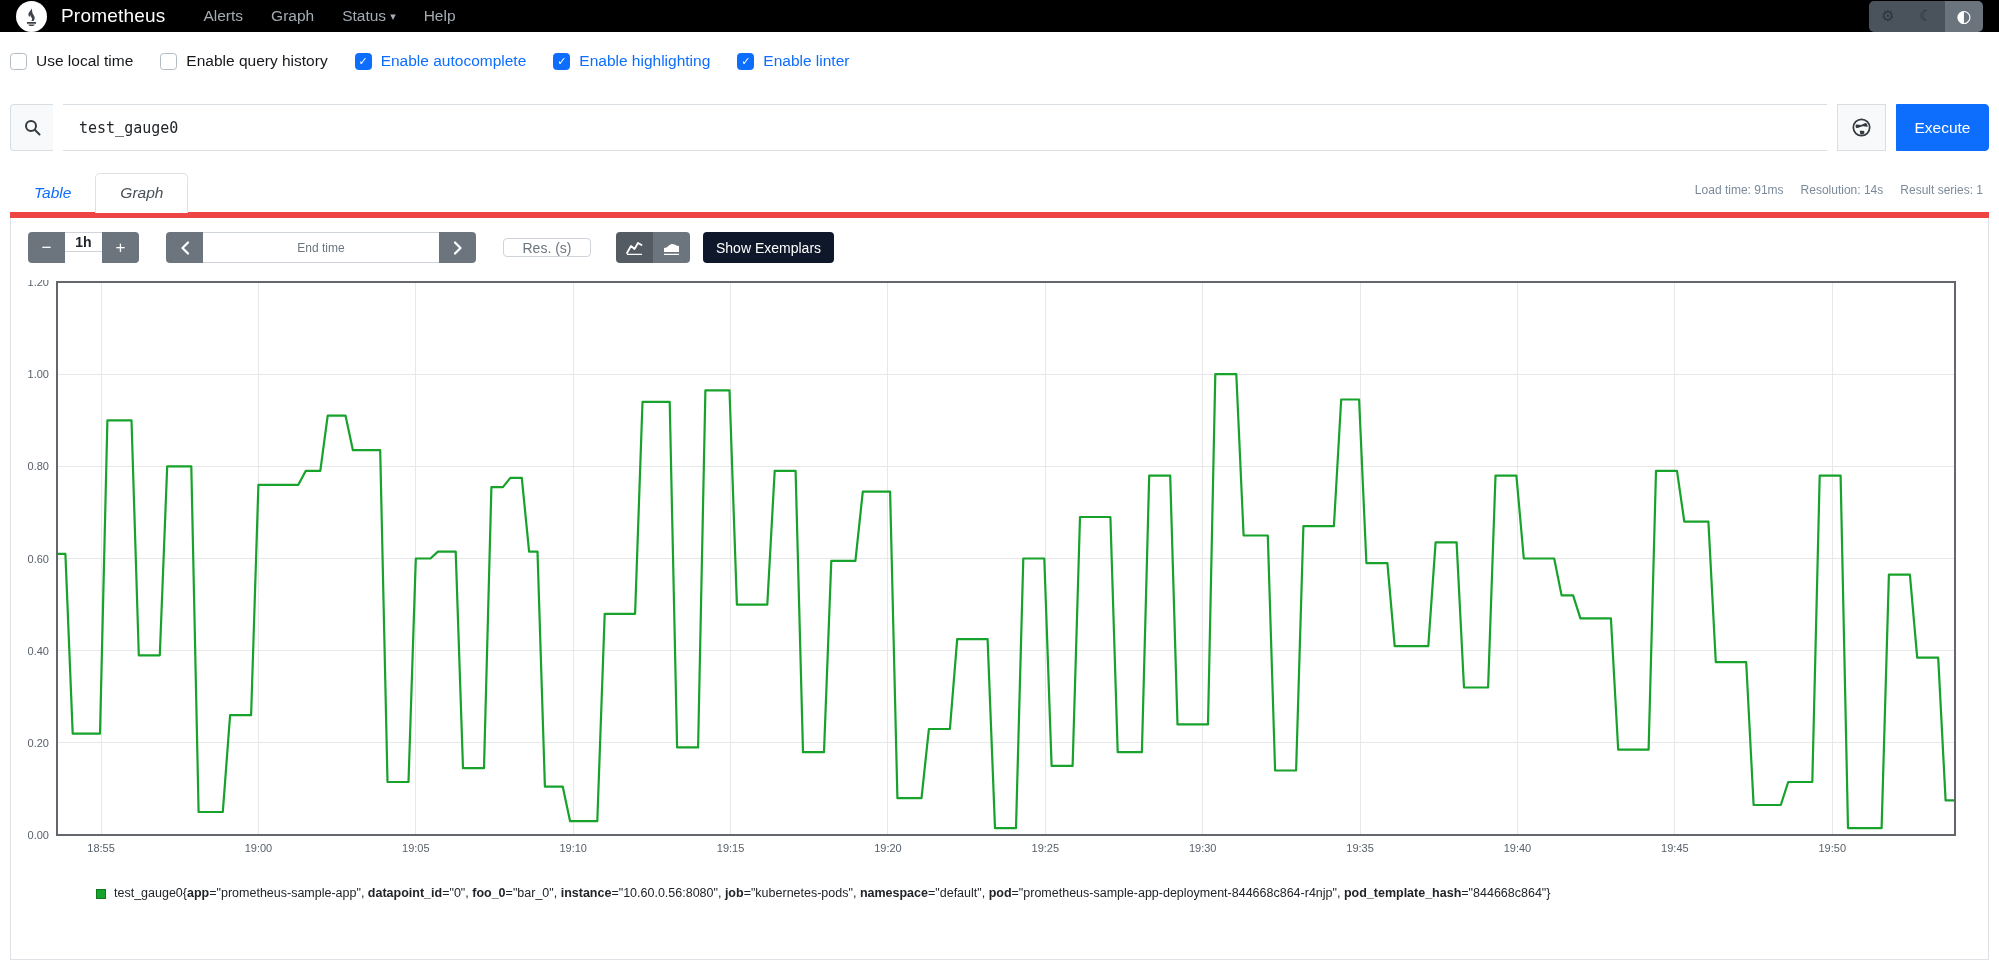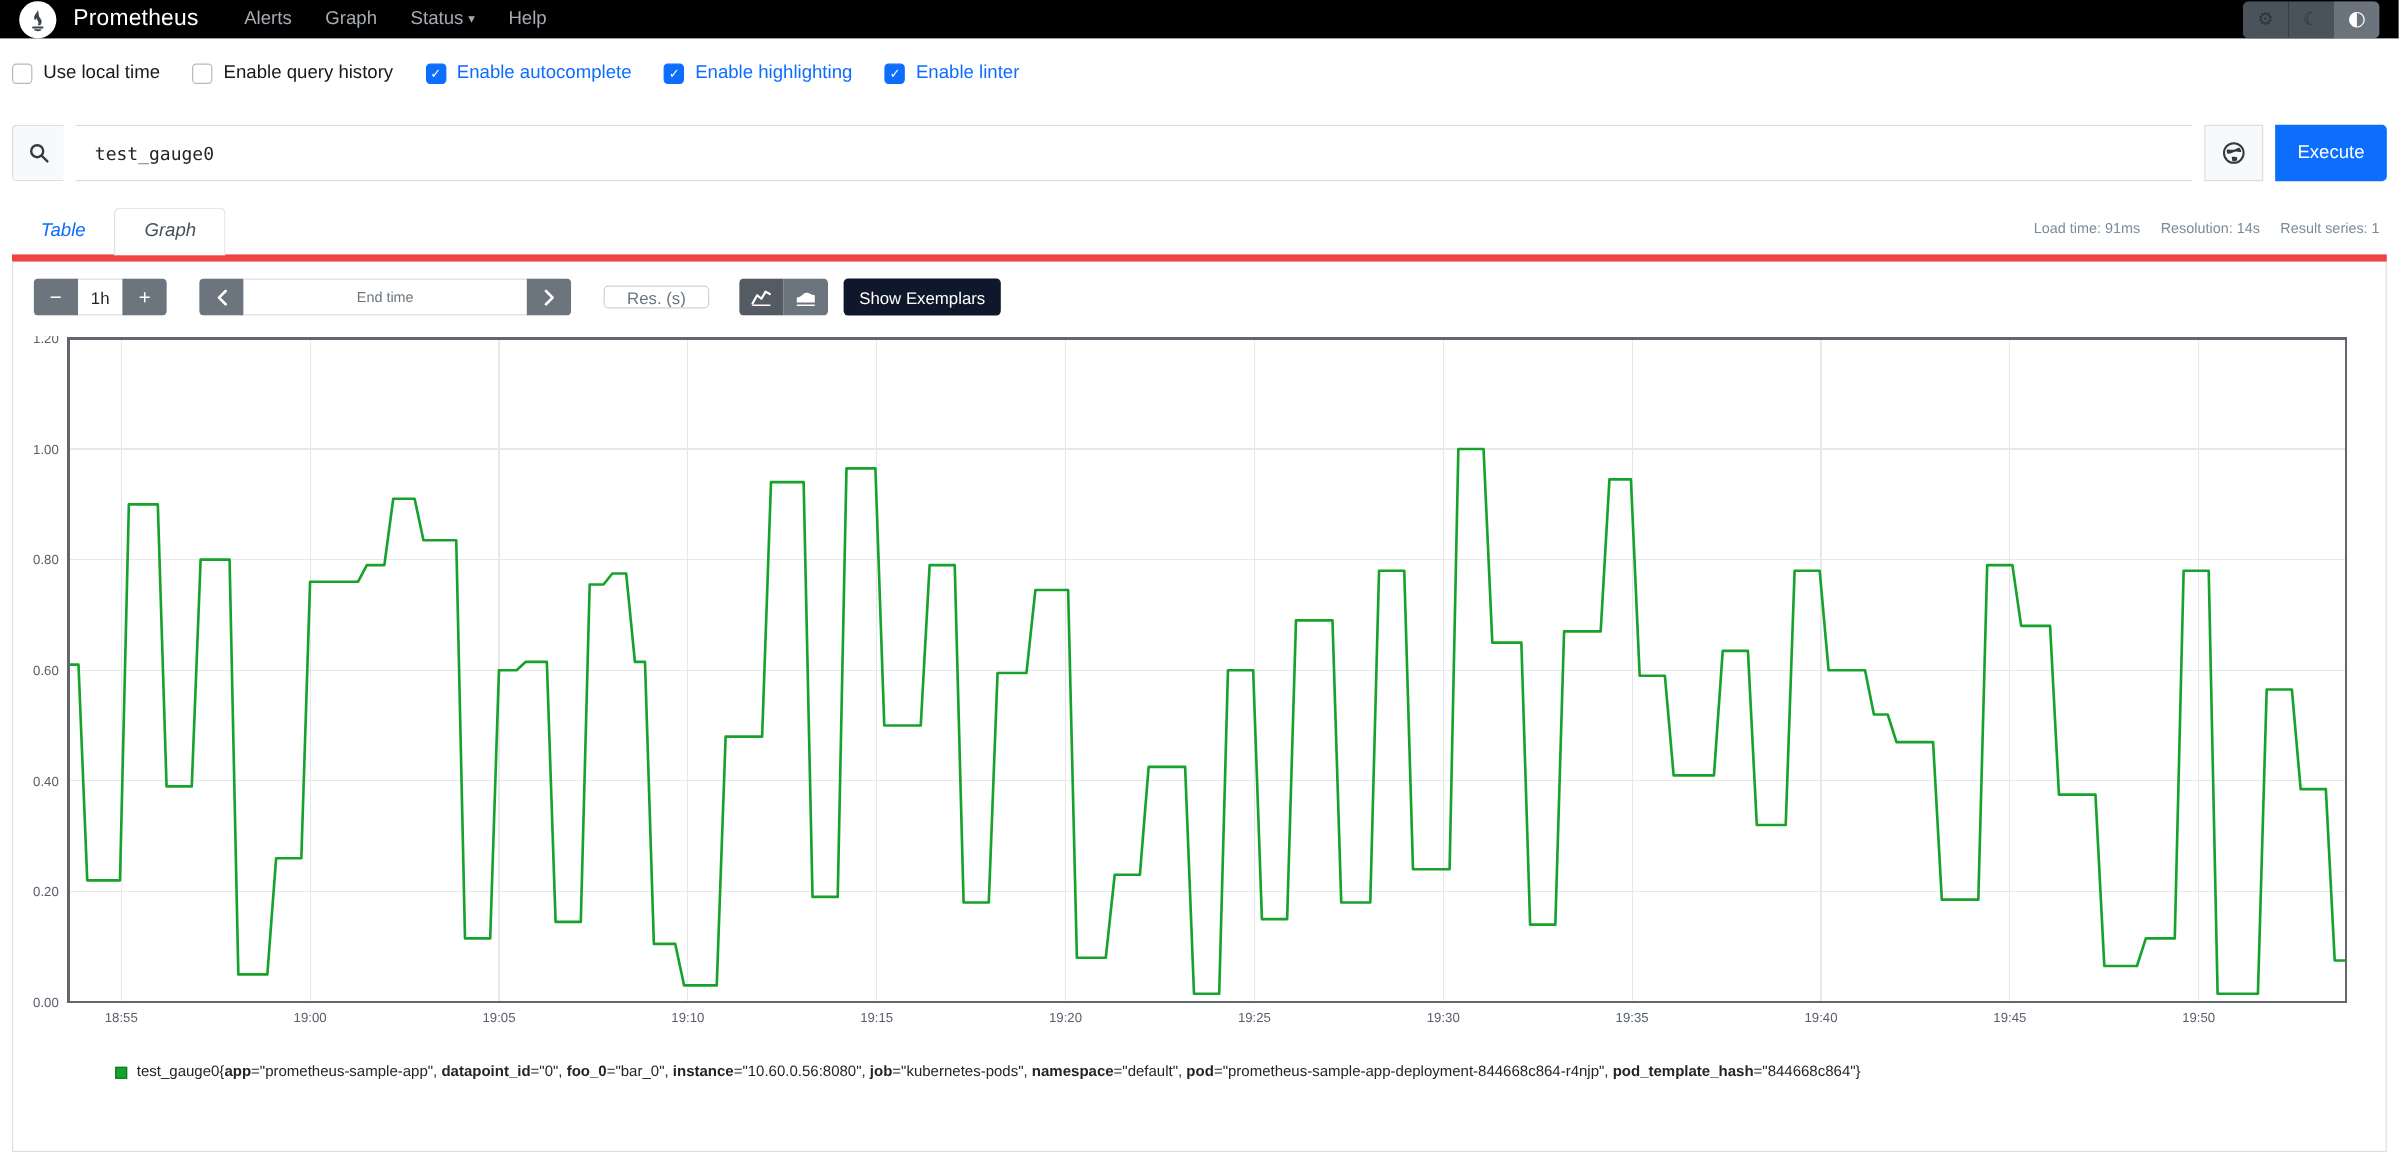--- a/index.html
+++ b/index.html
@@ -57,22 +57,22 @@
 
   
   .panel { position:relative; margin:0 10px; height:742px;
     border-left:1px solid #dee2e6; border-right:1px solid #dee2e6; border-bottom:1px solid #dee2e6; }
   .controls { position:absolute; top:14px; left:17px; display:flex; align-items:center; }
   .btn { border:none; cursor:pointer; font-family:inherit; }
   .grp { display:flex; border-radius:4px; overflow:hidden; }
   .btn-sec { background:#6c757d; color:#fff; height:31px; display:flex; align-items:center;
     justify-content:center; }
   .btn-minusplus { width:37px; font-size:17px; }
-  .range-input { width:37px; height:31px; border:1px solid #ced4da; border-left:none; border-right:none;
-    text-align:center; font-size:14px; font-family:inherit; color:#212529; outline:none; }
+  .range-input { width:37px; height:20px; border:1px solid #ced4da; border-left:none; border-right:none;
+    text-align:center; font-size:14px; font-family:inherit; color:#212529; outline:none;font-weight:bold; }
   .gap24 { width:27px; } .gap30 { width:25px; } .gap12 { width:13px; }
   .btn-chev { width:37px; }
   .endtime-input { width:236px; height:31px; border:1px solid #ced4da; border-left:none; border-right:none;
     text-align:center; font-size:12px; font-family:inherit; outline:none; }
   .endtime-input::placeholder, .res-input::placeholder { color:#6c757d; opacity:1; }
   .res-input { width:88px; height:19px; border:1px solid #ced4da; border-radius:4px; text-align:center;
     font-size:14px; font-family:inherit; outline:none; }
   .toggle-btn { width:37px; }
   .toggle-btn.on { background:#545b62; }
   .exemplars-btn { background:#0f172a; color:#fff; height:31px; padding:0 13px; border-radius:4px;

